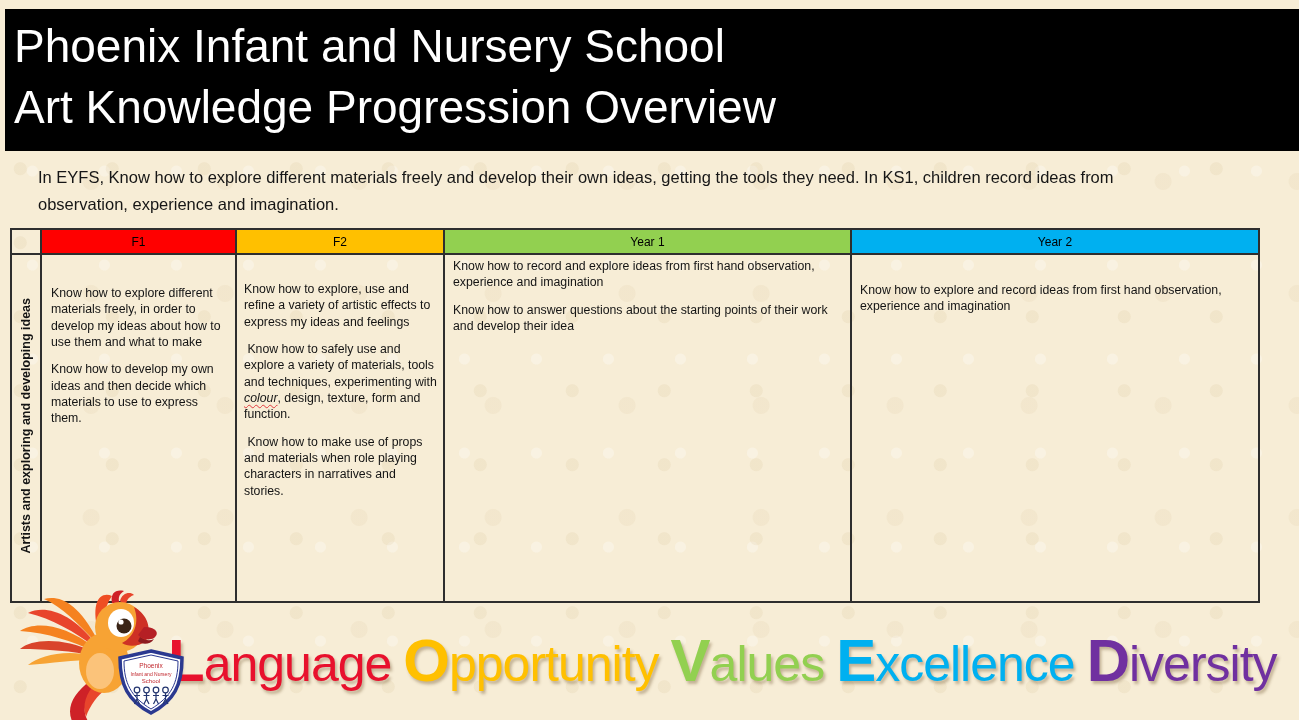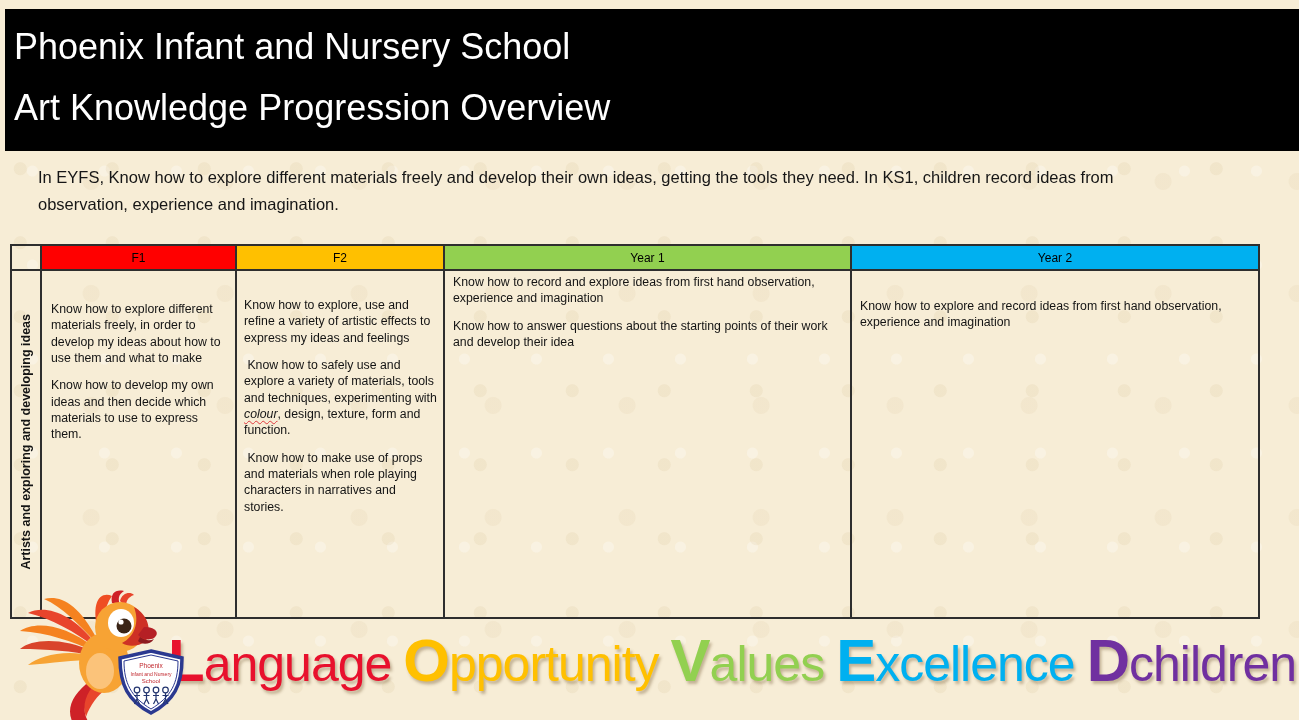--- a/index.html
+++ b/index.html
@@ -14,31 +14,31 @@
       radial-gradient(circle at 68% 62%, rgba(206,180,130,.11) 0 8px, transparent 9px),
       radial-gradient(circle at 45% 82%, rgba(255,255,255,.30) 0 5px, transparent 6px);
     background-size: 92px 74px, 134px 112px, 72px 94px;
   }
 
   
   .titlebar {
     position:absolute; top:9px; left:5px; width:1294px; height:142px;
     background:#000; color:#fff; padding:7px 0 0 9px;
   }
-  .title-line { font-size:36px; line-height:61px; font-weight:400; white-space:nowrap; }
+  .title-line { font-size:46px; line-height:61px; font-weight:400; white-space:nowrap; }
 
   
   .intro {
     position:absolute; left:38px; top:164px; width:1150px;
     font-size:16.5px; line-height:27px; color:#161616;
   }
 
   
   table.ktable {
-    position:absolute; left:10px; top:244px; width:1248px;
+    position:absolute; left:10px; top:228px; width:1248px;
     border-collapse:collapse; table-layout:fixed;
   }
   .ktable col.c-label { width:30px; }
   .ktable col.c-f1 { width:195px; }
   .ktable col.c-f2 { width:208px; }
   .ktable col.c-y1 { width:407px; }
   .ktable col.c-y2 { width:408px; }
   .ktable th, .ktable td { border:2px solid #2e2e2e; vertical-align:top; }
   .ktable thead th { height:25px; font-size:12px; font-weight:400; color:#000; text-align:center; vertical-align:middle; }
   .ktable tbody th, .ktable tbody td { height:348px; }
@@ -178,16 +178,16 @@
           <path d="M149.5,104 l0,6 M146.5,106.5 l6,0 M149.5,110 l-2.5,5 M149.5,110 l2.5,5"></path>
       </g>
     </g>
   </svg>
 
   <div class="slogan">
     <span class="word" style="color: rgb(232, 17, 45);"><span class="initial">L</span><span>anguage</span></span>
     <span class="word" style="color: rgb(255, 192, 0);"><span class="initial">O</span><span>pportunity</span></span>
     <span class="word" style="color: rgb(146, 208, 80);"><span class="initial">V</span><span>alues</span></span>
     <span class="word" style="color: rgb(0, 176, 240);"><span class="initial">E</span><span>xcellence</span></span>
-    <span class="word" style="color: rgb(112, 48, 160);"><span class="initial">D</span><span>children</span></span>
+    <span class="word" style="color: rgb(112, 48, 160);"><span class="initial">D</span><span>iversity</span></span>
   </div>
 
 </div>
 
 </body></html>

